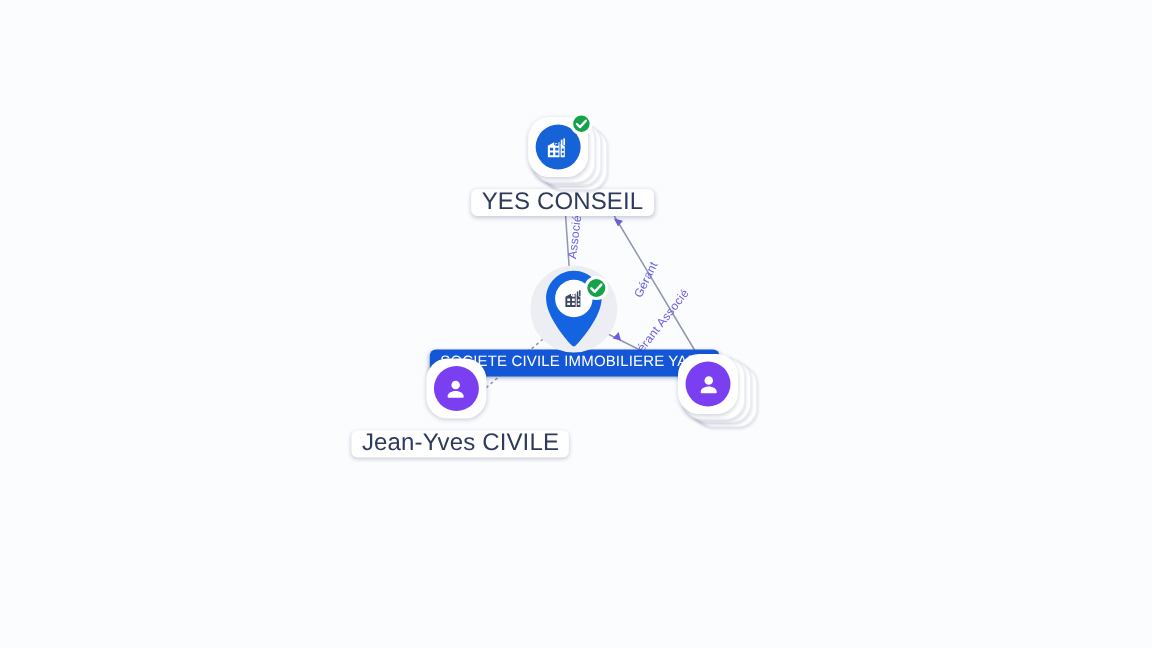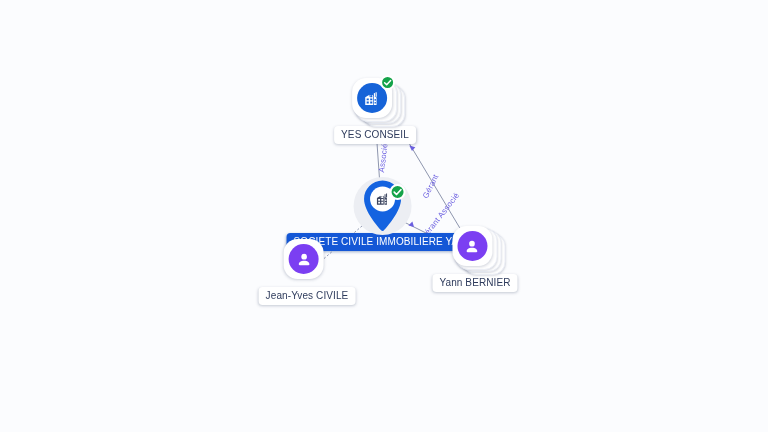--- a/index.html
+++ b/index.html
@@ -126,21 +126,21 @@
     width: 46px;
     height: 56px;
   }
   .pin-shape svg { display: block; }
 
   
   .label {
     margin-top: 2px;
     padding: 3px 7px 4px 7px;
     border-radius: 4px;
-    font-size: 10px;
+    font-size: 16px;
     line-height: 11px;
     white-space: nowrap;
     letter-spacing: 0.1px;
   }
   .label.plain {
     background: #ffffff;
     color: #2e3b5c;
     box-shadow: 0 1px 3px rgba(40,55,90,0.26);
   }
   .label.selected {
@@ -261,17 +261,16 @@
         <div class="sheet s1"></div>
         <div class="face">
           <div class="disc person">
             <svg width="17" height="17" viewBox="0 0 24 24" fill="#ffffff">
               <circle cx="12" cy="8" r="4"></circle>
               <path d="M12 13.6c-4.3 0-7.6 2.3-7.6 5.2 0 .7.6 1.2 1.3 1.2h12.6c.7 0 1.3-.5 1.3-1.2 0-2.9-3.3-5.2-7.6-5.2z"></path>
             </svg>
           </div>
         </div>
       </div>
-      <div class="label plain">Yann BERNIER</div>
     </div>
   </div>
 
 </div>
 
 </body></html>

